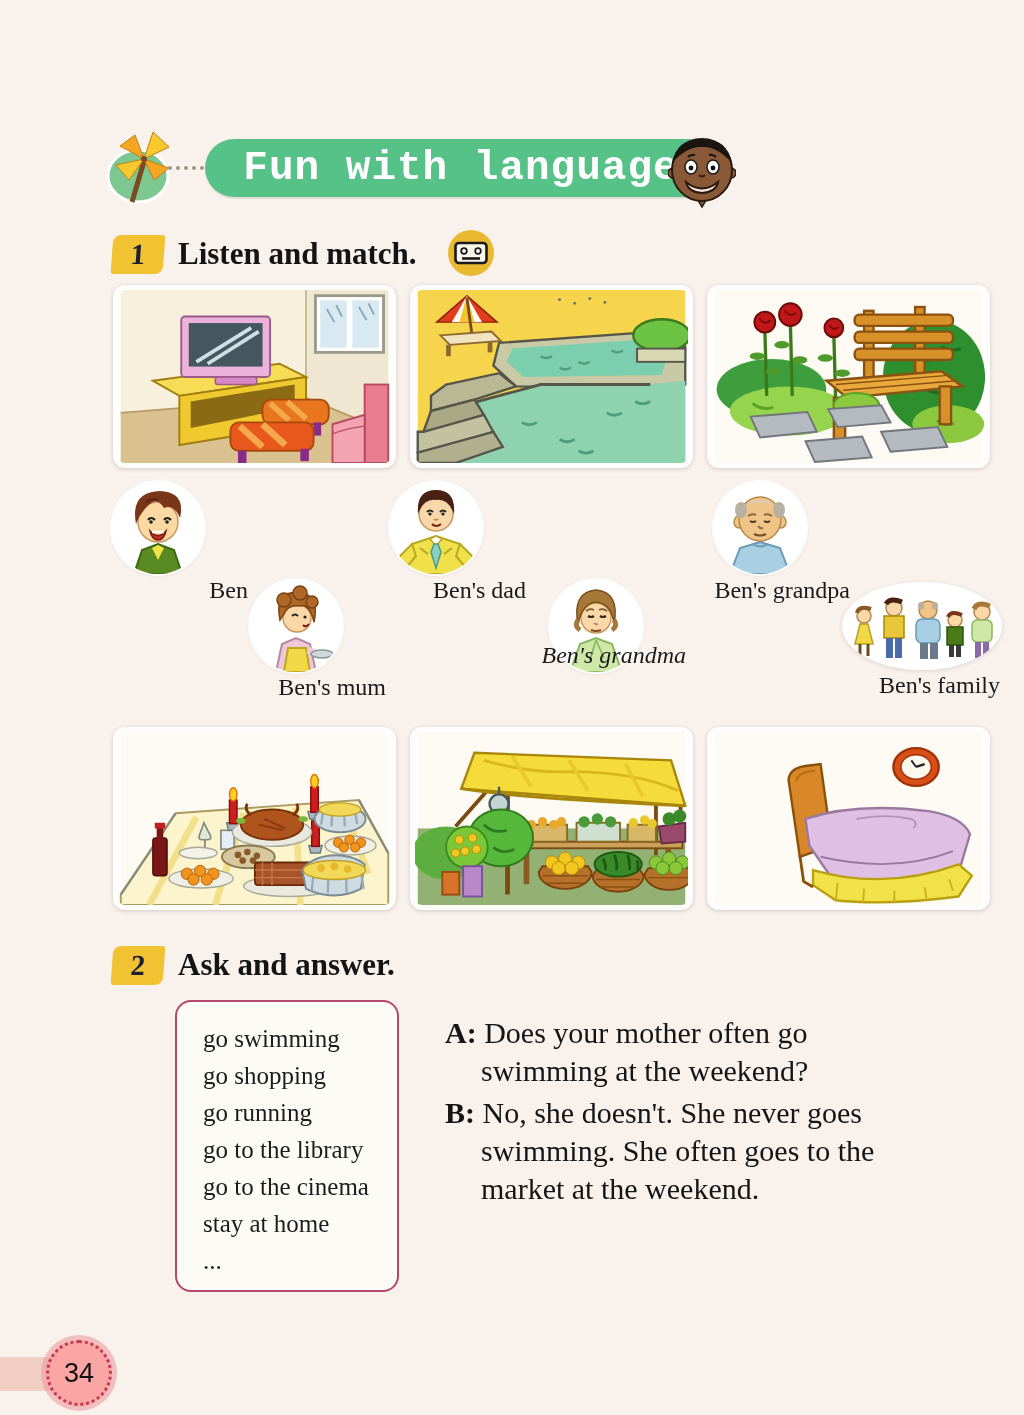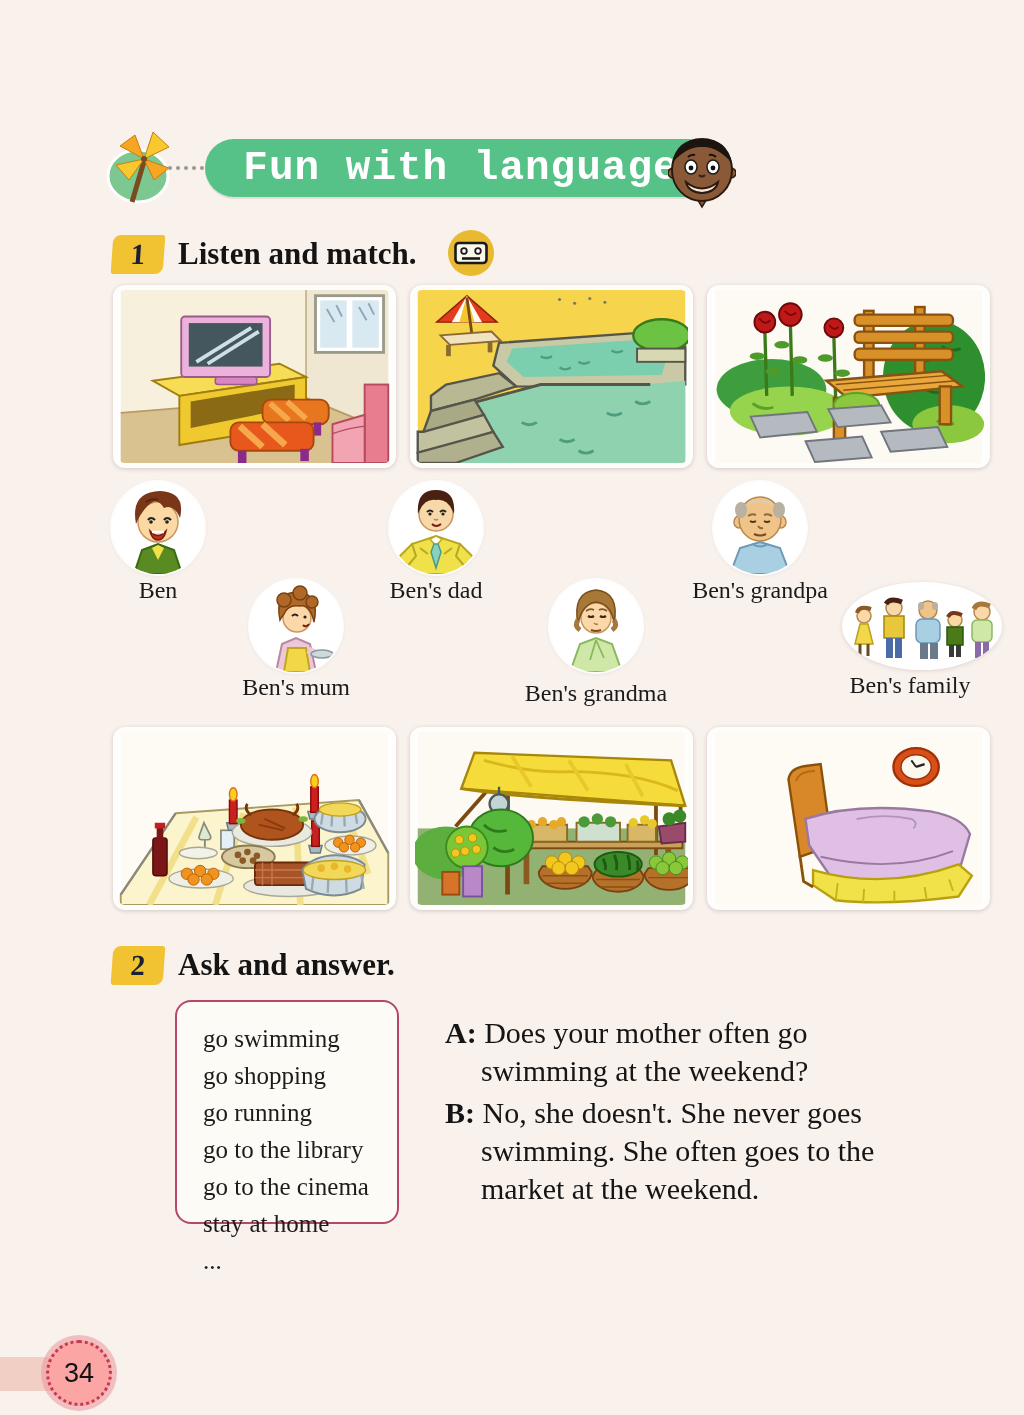--- a/index.html
+++ b/index.html
@@ -27,24 +27,24 @@
   .card{position:absolute;width:283px;height:183px;background:#fff;border:5px solid #fdfdfb;
     border-radius:12px;box-shadow:0 1px 4px rgba(90,60,60,.22);overflow:hidden;box-sizing:border-box;}
   .card svg{display:block;width:100%;height:100%;}
 
   
   .char{position:absolute;width:92px;height:92px;border-radius:50%;background:#fff;
     box-shadow:0 0 0 2px rgba(255,255,255,.9),0 1px 4px rgba(120,90,90,.18);overflow:hidden;}
   .char svg{display:block;width:100%;height:100%;}
   .char-oval{position:absolute;width:160px;height:88px;border-radius:50%;background:#fff;
     box-shadow:0 1px 4px rgba(120,90,90,.18);overflow:hidden;}
-  .char-label{position:absolute;width:180px;text-align:center;font-size:24px;color:#1a1a1a;}
+  .char-label{position:absolute;width:180px;text-align:right;font-size:24px;color:#1a1a1a;}
 
   
-  .phrase-box{position:absolute;left:175px;top:1000px;width:224px;height:224px;background:#fdfbf6;
+  .phrase-box{position:absolute;left:175px;top:1000px;width:224px;height:292px;background:#fdfbf6;
     border:2.5px solid #b5476b;border-radius:16px;box-sizing:border-box;padding:18px 0 0 26px;}
   .phrase{font-size:25px;color:#1c1c1c;line-height:37px;}
   .example{position:absolute;left:445px;top:1010px;width:478px;}
   .ex-label{font-weight:bold;font-size:27px;color:#2d5cc0;margin-bottom:8px;}
   .ex-line{font-size:30px;color:#151515;line-height:38px;padding-left:36px;text-indent:-36px;margin-top:4px;}
   .ex-line b{font-weight:bold;}
 
   
   .pgband{position:absolute;left:0;top:1357px;width:100px;height:34px;background:#f2cfc5;}
   .pgnum{position:absolute;left:46px;top:1340px;width:60px;height:60px;background:#fca5a5;
@@ -294,21 +294,21 @@
       <path d="M46,60 l-6,20 M46,60 l8,18" stroke="#8ab860" stroke-width="1.8" fill="none"></path>
       <circle cx="46" cy="38" r="15" fill="#fcd8a8" stroke="#c89860" stroke-width="1.5"></circle>
       <path d="M28,44 Q22,12 46,10 Q70,12 64,44 Q62,24 46,22 Q32,24 28,44 Z" fill="#a87838" stroke="#7a501a" stroke-width="1.5"></path>
       <path d="M28,40 q-4,6 2,10 M64,40 q4,6 -2,10" stroke="#a87838" stroke-width="5" fill="none"></path>
       <path d="M38,36 q3,2 6,0 M50,36 q3,2 6,0" stroke="#3a2a18" stroke-width="2.2" fill="none"></path>
       <path d="M36,31 q4,-3 8,-1 M49,30 q4,-2 8,1" stroke="#7a5a30" stroke-width="1.8" fill="none"></path>
       <path d="M44,43 q2,2 4,1" stroke="#a8805a" stroke-width="1.6" fill="none"></path>
       <path d="M41,50 q5,2 10,0" stroke="#7a4a20" stroke-width="2" fill="none"></path>
     </svg>
   </div>
-  <div class="char-label" style="left:506px;top:680px;">Ben's grandma</div>
+  <div class="char-label" style="left:506px;top:642px;font-style:italic;">Ben's grandma</div>
 
   <div class="char-oval" style="left:842px;top:582px;">
     <svg viewBox="0 0 160 88">
       <g stroke-width="1.5">
         <circle cx="22" cy="34" r="7" fill="#fcd8a8" stroke="#b08850"></circle>
         <path d="M15,31 q2,-8 14,-4" stroke="#8a5a28" stroke-width="4" fill="none"></path>
         <polygon points="13,62 18,42 26,42 31,62" fill="#f2d848" stroke="#b8a020"></polygon>
         <path d="M18,62 l0,12 M26,62 l0,12" stroke="#6a4a20" stroke-width="3"></path>
         <circle cx="52" cy="26" r="8" fill="#f8d8a8" stroke="#b08850"></circle>
         <path d="M44,22 q4,-7 16,-2" stroke="#4a2012" stroke-width="5" fill="none"></path>

